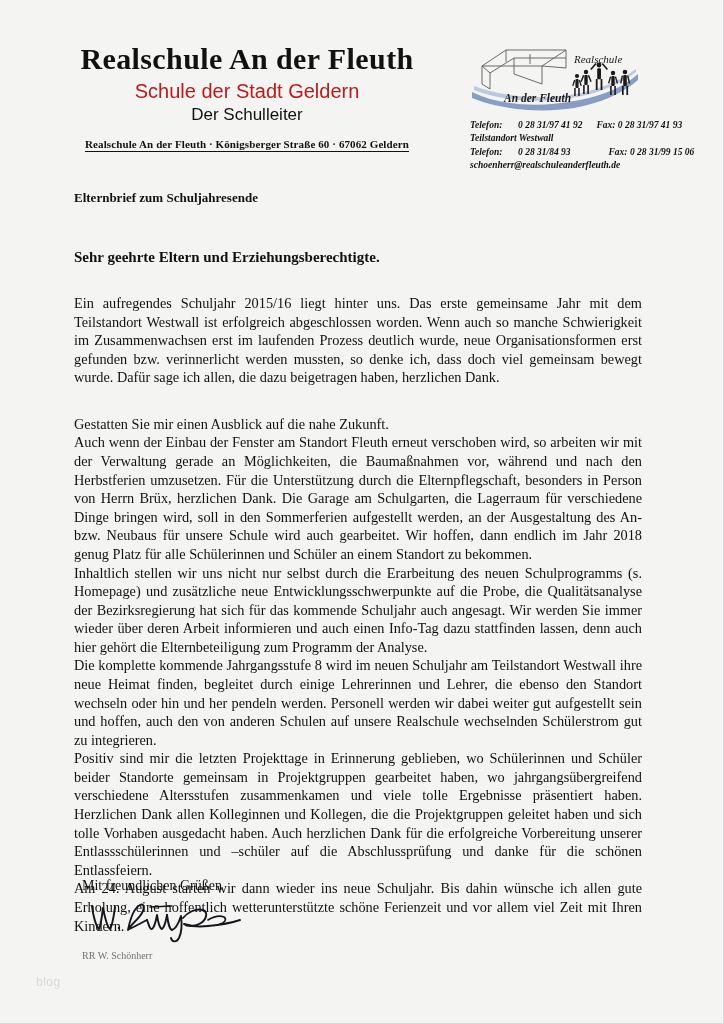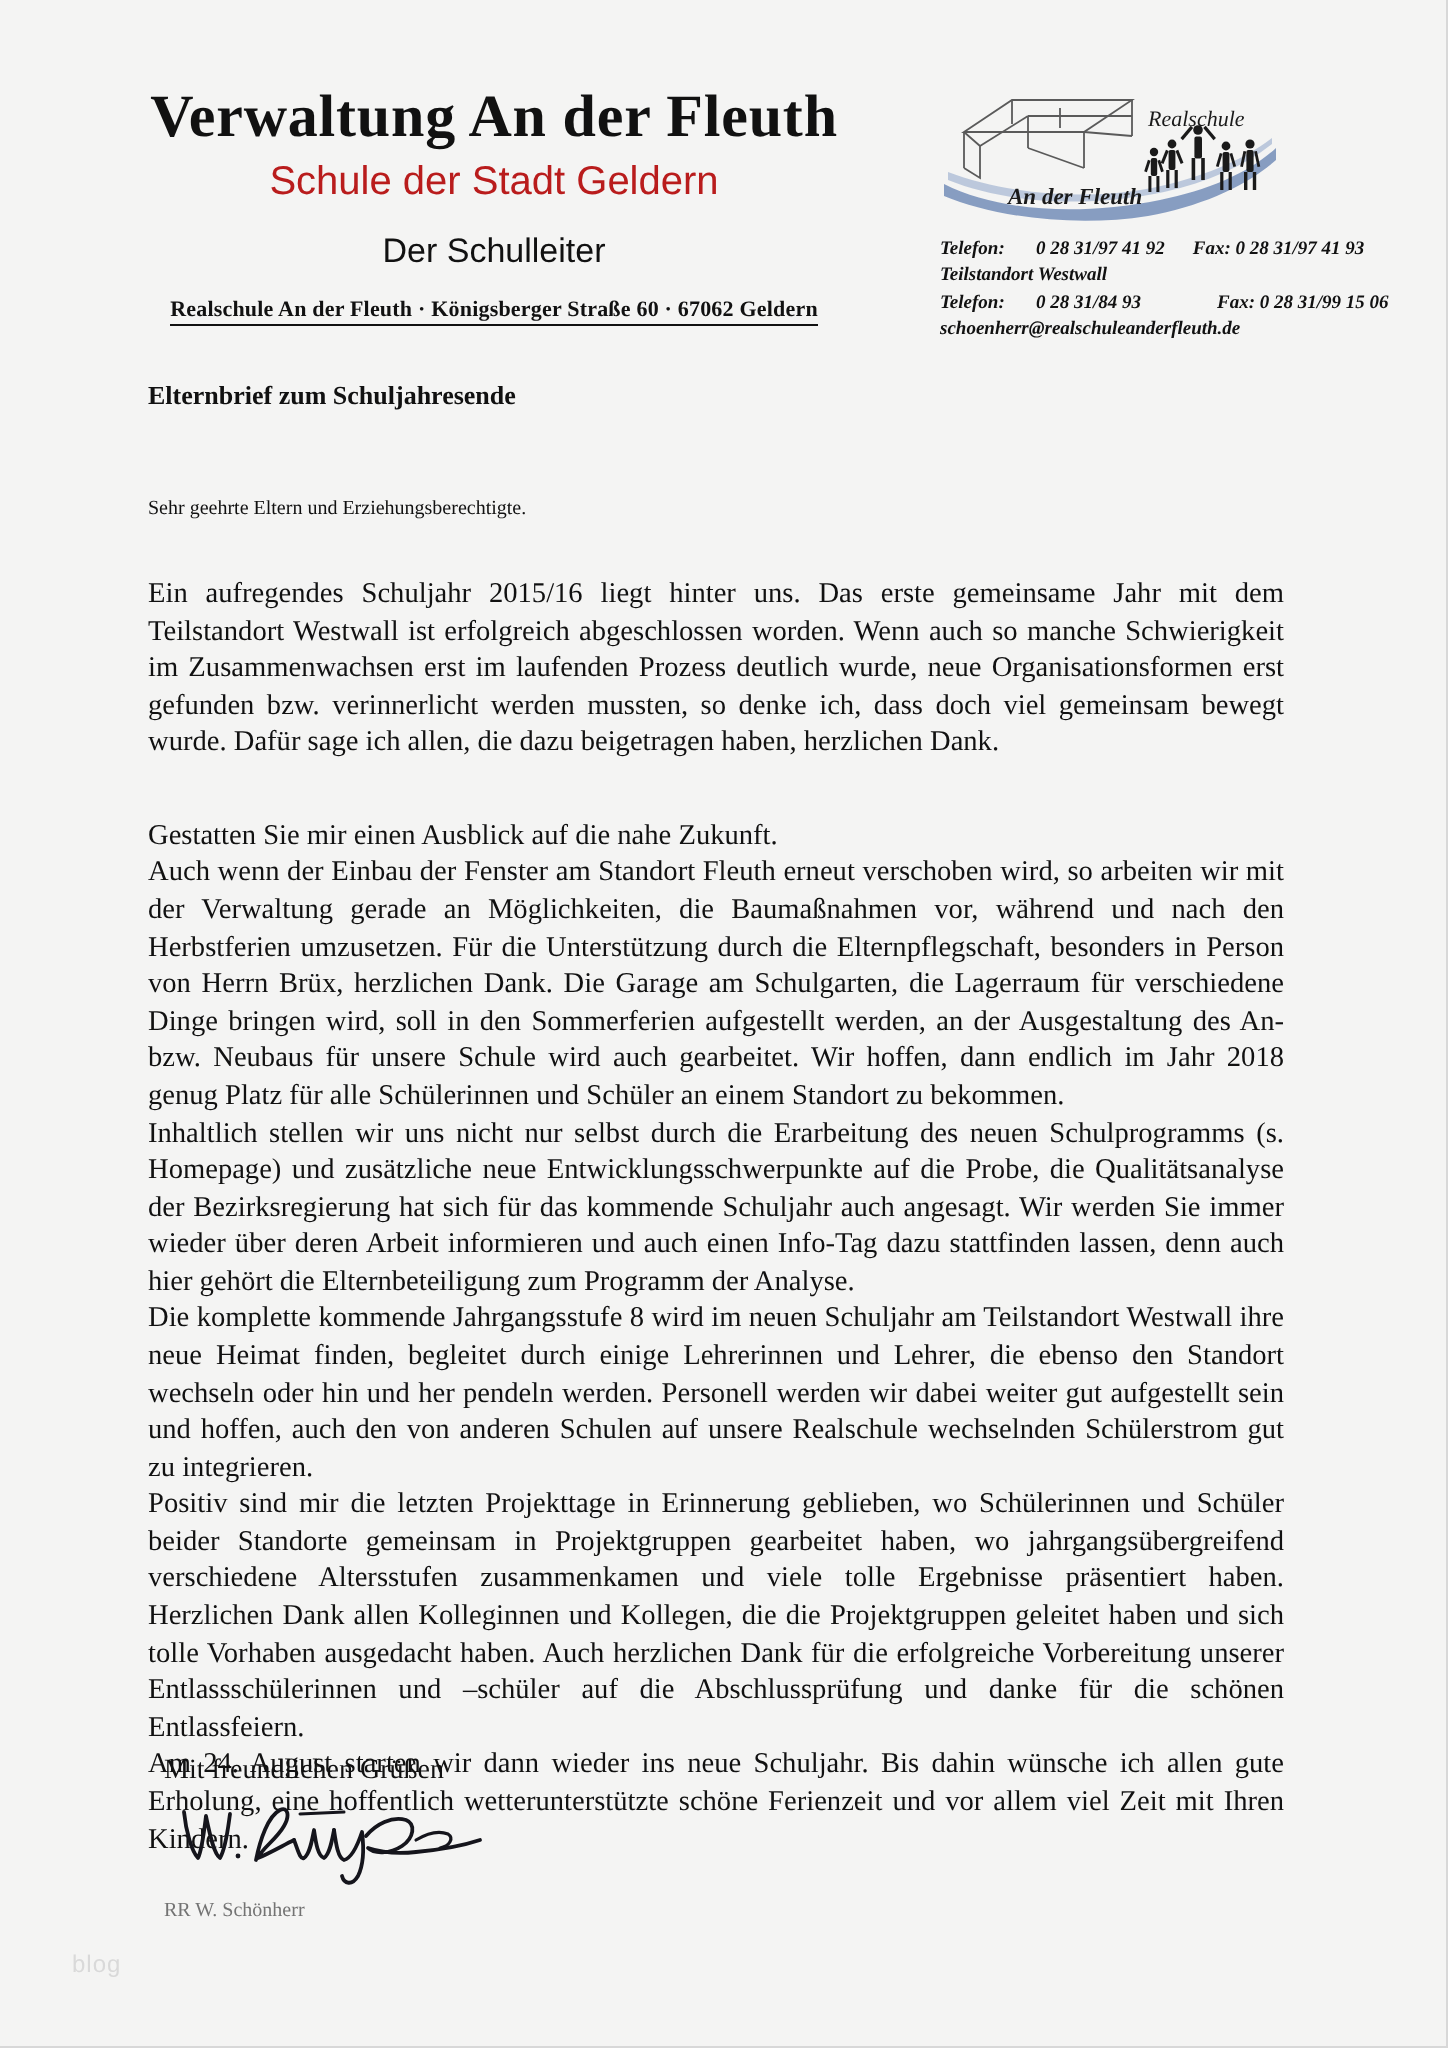--- a/index.html
+++ b/index.html
@@ -45,21 +45,21 @@
     font-size: 20px;
     font-weight: normal;
     color: #b91c1c;
     margin-top: 5px;
     line-height: 1.15;
   }
   .school-sub2 {
     font-family: "Liberation Sans", sans-serif;
     font-size: 17px;
     color: #111;
-    margin-top: 13px;
+    margin-top: 2px;
     line-height: 1.15;
   }
   .addr-line {
     font-family: "Liberation Serif", serif;
     font-weight: bold;
     font-size: 11px;
     color: #111;
     margin-top: 13px;
     display: inline-block;
     border-bottom: 1.3px solid #111;
@@ -101,23 +101,24 @@
     top: 190px;
     width: 568px;
   }
   .subject {
     font-family: "Liberation Serif", serif;
     font-weight: bold;
     font-size: 13px;
     color: #111;
   }
   .salutation {
-    font-size: 10px;
+    font-size: 15px;
     color: #111;
     margin-top: 43px;
+    font-weight: bold;
   }
   p.para {
     font-size: 14.3px;
     color: #111;
     line-height: 1.30;
     margin: 0;
     text-align: justify;
     text-justify: inter-word;
     -webkit-hyphens: none;
     hyphens: none;
@@ -158,21 +159,21 @@
     user-select: none;
   }
 </style>
 </head>
 <body>
 
 <div class="page">
 
   <div class="letterhead">
     <div class="head-left">
-      <div class="school-name">Verwaltung An der Fleuth</div>
+      <div class="school-name">Realschule An der Fleuth</div>
       <div class="school-sub1">Schule der Stadt Geldern</div>
       <div class="school-sub2">Der Schulleiter</div>
       <div class="addr-line">Realschule An der Fleuth · Königsberger Straße 60 · 67062 Geldern</div>
     </div>
 
     <div class="logo">
       <svg width="170" height="76" viewBox="0 0 170 76">
 
         <path d="M2 52 C 30 66, 70 68, 110 60 C 135 55, 155 46, 168 34 L168 40 C 152 54, 130 63, 104 68 C 66 74, 26 68, 2 58 Z" fill="#7d95bd" opacity="0.92"></path>
         <path d="M4 50 C 34 62, 74 64, 112 56 C 134 51, 152 43, 166 32 L166 29 C 150 41, 130 49, 106 54 C 70 61, 30 56, 4 46 Z" fill="#8ea4c8" opacity="0.55"></path>

